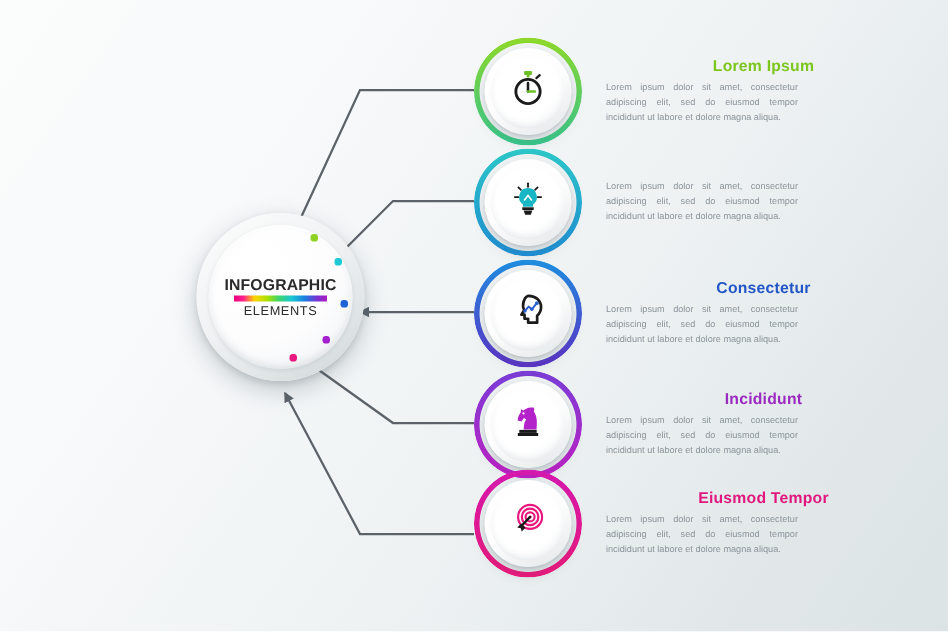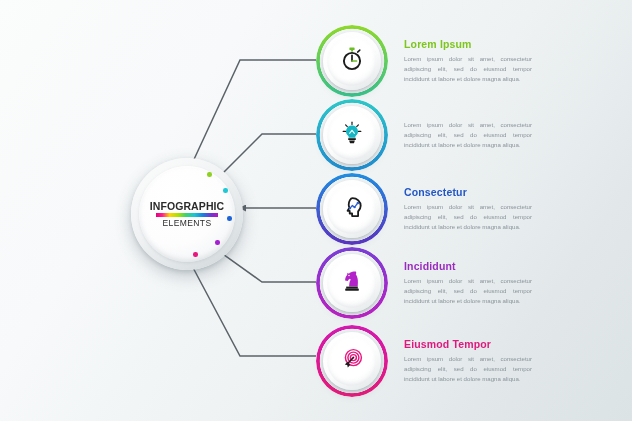--- a/index.html
+++ b/index.html
@@ -16,21 +16,21 @@
   }
   
   #connectors {
     position: absolute; left: 0; top: 0;
     width: 632px; height: 421px;
     pointer-events: none;
   }
   
   .hub {
     position: absolute;
-    left: 131px; top: 158px;
+    left: 131px; top: 142px;
     width: 112px; height: 112px;
     border-radius: 50%;
     background: linear-gradient(145deg, #fdfdfd 0%, #f0f2f3 45%, #dfe4e6 75%, #cfd6d8 100%);
     box-shadow: 0 6px 16px rgba(80,95,105,0.30), 0 2px 4px rgba(80,95,105,0.18);
   }
   .hub-inner {
     position: absolute;
     left: 8px; top: 8px;
     width: 96px; height: 96px;
     border-radius: 50%;
@@ -111,20 +111,21 @@
   }
   .step-text {
     margin-left: 16px;
     width: 210px;
   }
   .step-title {
     font-size: 10.5px;
     font-weight: bold;
     letter-spacing: 0.15px;
     margin-bottom: 4px;
+    text-align: center;
   }
   .step-body {
     font-size: 6.1px;
     line-height: 1.62;
     color: #8b949b;
     text-align: justify;
     width: 128px;
   }
 </style>
 </head>
@@ -250,21 +251,21 @@
           </span>
         </div>
       </div>
     </div>
     <div class="step-text">
       <div class="step-title" style="color: rgb(35, 86, 198);">Consectetur</div>
       <div class="step-body">Lorem ipsum dolor sit amet, consectetur adipiscing elit, sed do eiusmod tempor incididunt ut labore et dolore magna aliqua.</div>
     </div>
   </div>
 
-  <div class="step" style="top:324px">
+  <div class="step" style="top:312px">
     <div class="ring-wrap">
       <div class="ring" style="background: linear-gradient(rgb(212, 26, 176) 0%, rgb(240, 21, 122) 100%); mask: radial-gradient(circle, transparent 0px, transparent 32px, rgb(0, 0, 0) 32.6px);"></div>
       <div class="disc">
         <div class="disc-inner">
           <span>
             <svg width="27" height="27" viewBox="0 0 27 27">
               <g fill="none" stroke="#e8187f" stroke-width="1.45">
                 <circle cx="14.4" cy="11.6" r="8.0"></circle>
                 <circle cx="14.4" cy="11.6" r="5.5"></circle>
                 <circle cx="14.4" cy="11.6" r="3.0"></circle>

